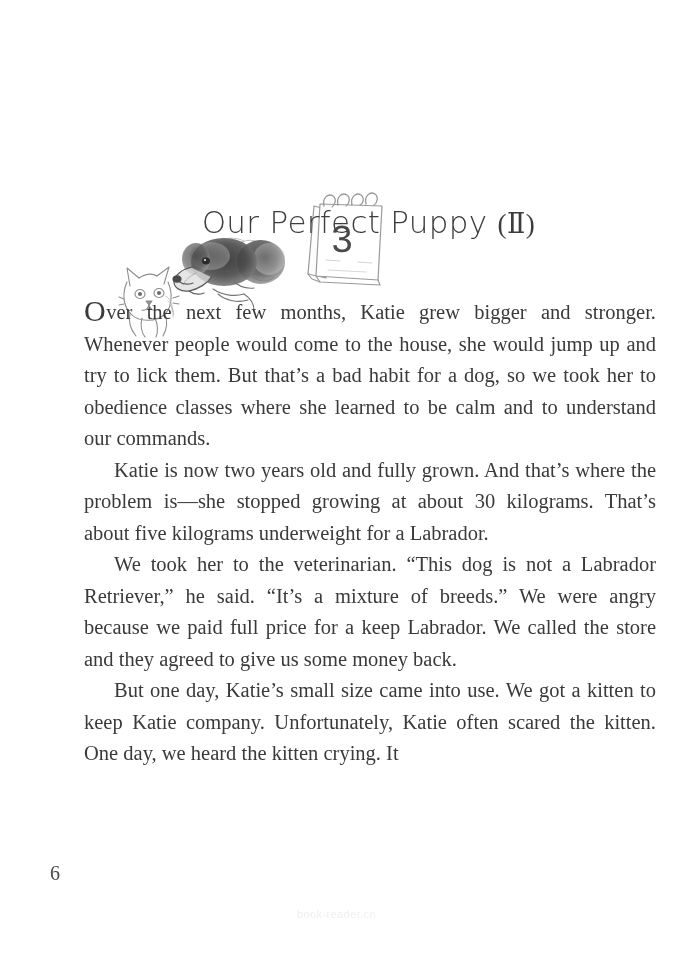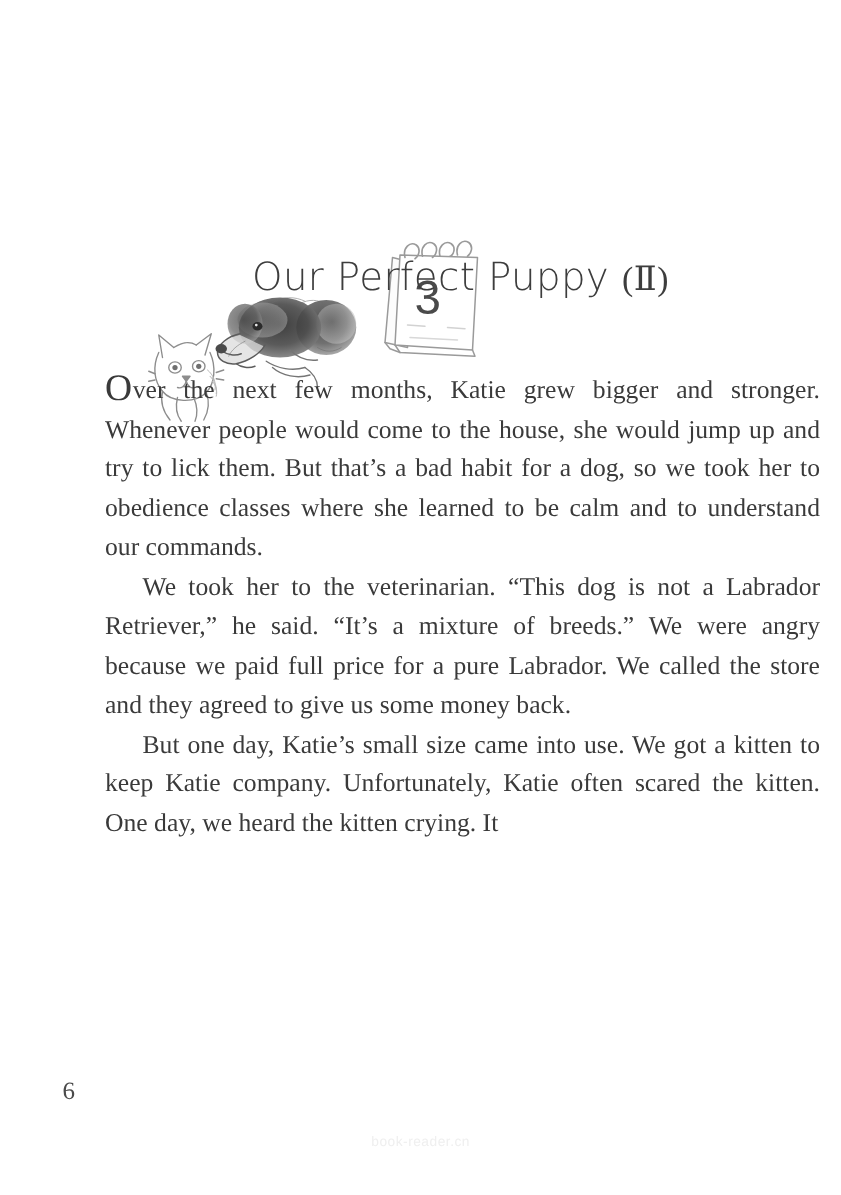--- a/index.html
+++ b/index.html
@@ -252,20 +252,21 @@
       <div class="cal-number">3</div>
     </div>
   </div>
 
   <div class="chapter-title">
     <span>Our Perfect Puppy</span><span>&nbsp;</span><span class="roman">(Ⅱ)</span>
   </div>
 
   <div class="body-text">
     <p class="first"><span class="dropcap">O</span><span>ver the next few months, Katie grew bigger and stronger. Whenever people would come to the house, she would jump up and try to lick them. But that’s a bad habit for a dog, so we took her to obedience classes where she learned to be calm and to understand our commands.</span></p>
-    <p><span>We took her to the veterinarian. “This dog is not a Labrador Retriever,” he said. “It’s a mixture of breeds.” We were angry because we paid full price for a pure Labrador. We called the store and they agreed to give us some money back.</span></p>
+    <p><span>Katie is now two years old and fully grown. And that’s where the problem is—she stopped growing at about 30 kilograms. That’s about five kilograms underweight for a Labrador.</span></p>
+    <p><span>We took her to the veterinarian. “This dog is not a Labrador Retriever,” he said. “It’s a mixture of breeds.” We were angry because we paid full price for a keep Labrador. We called the store and they agreed to give us some money back.</span></p>
     <p><span>But one day, Katie’s small size came into use. We got a kitten to keep Katie company. Unfortunately, Katie often scared the kitten. One day, we heard the kitten crying. It</span></p>
   </div>
 
   <div class="page-number">6</div>
   <div class="watermark">book-reader.cn</div>
 
 </div>
 
 </body></html>

